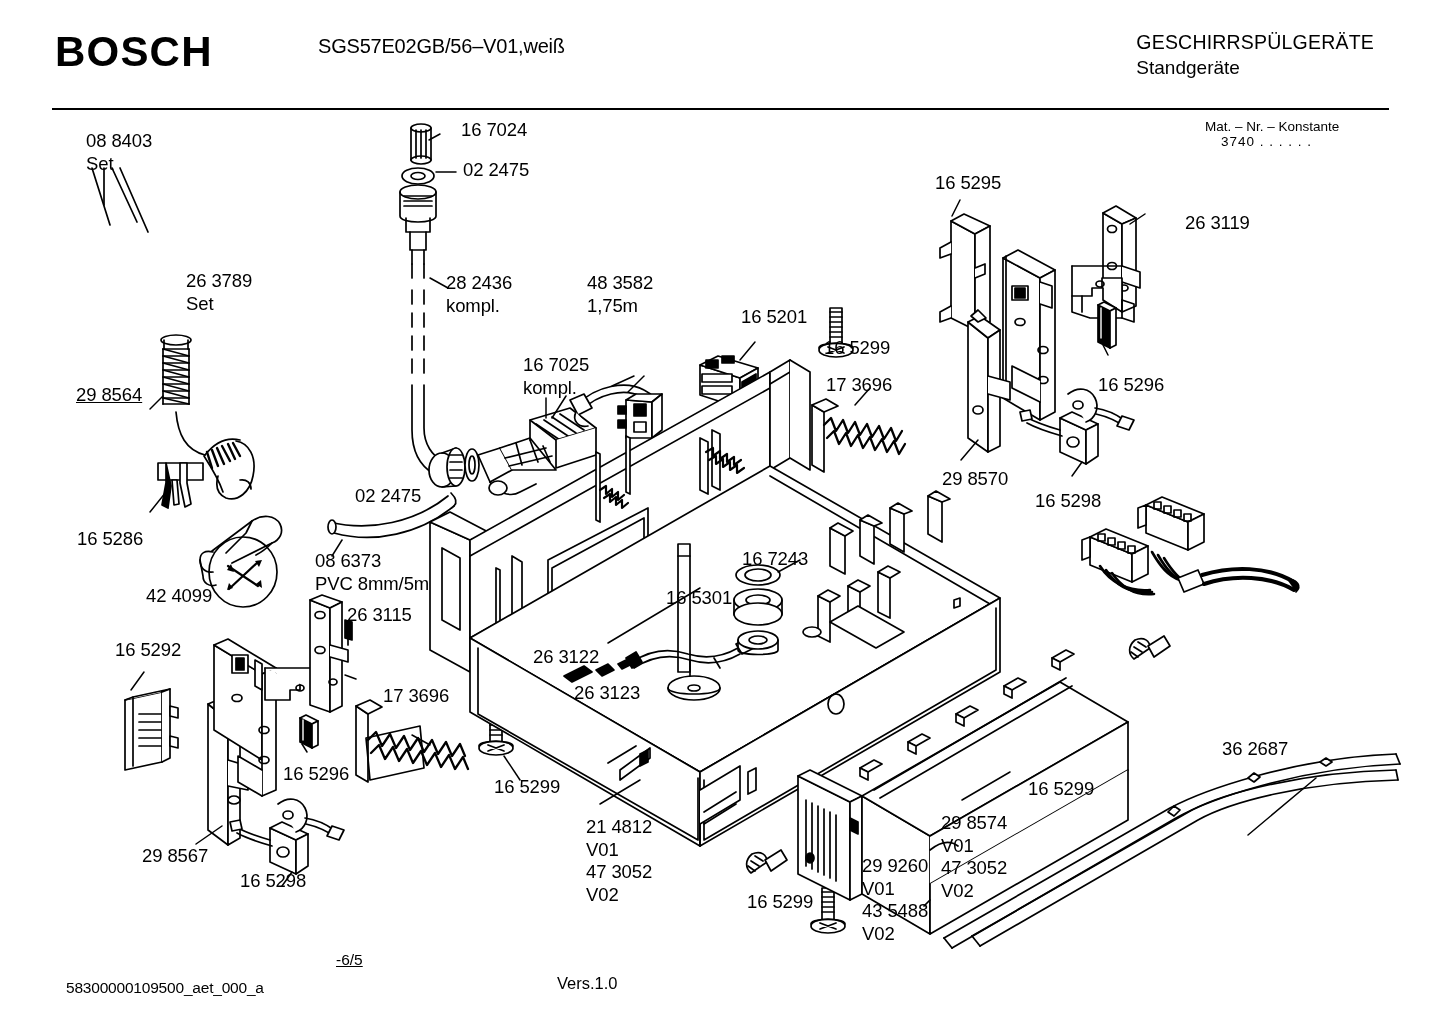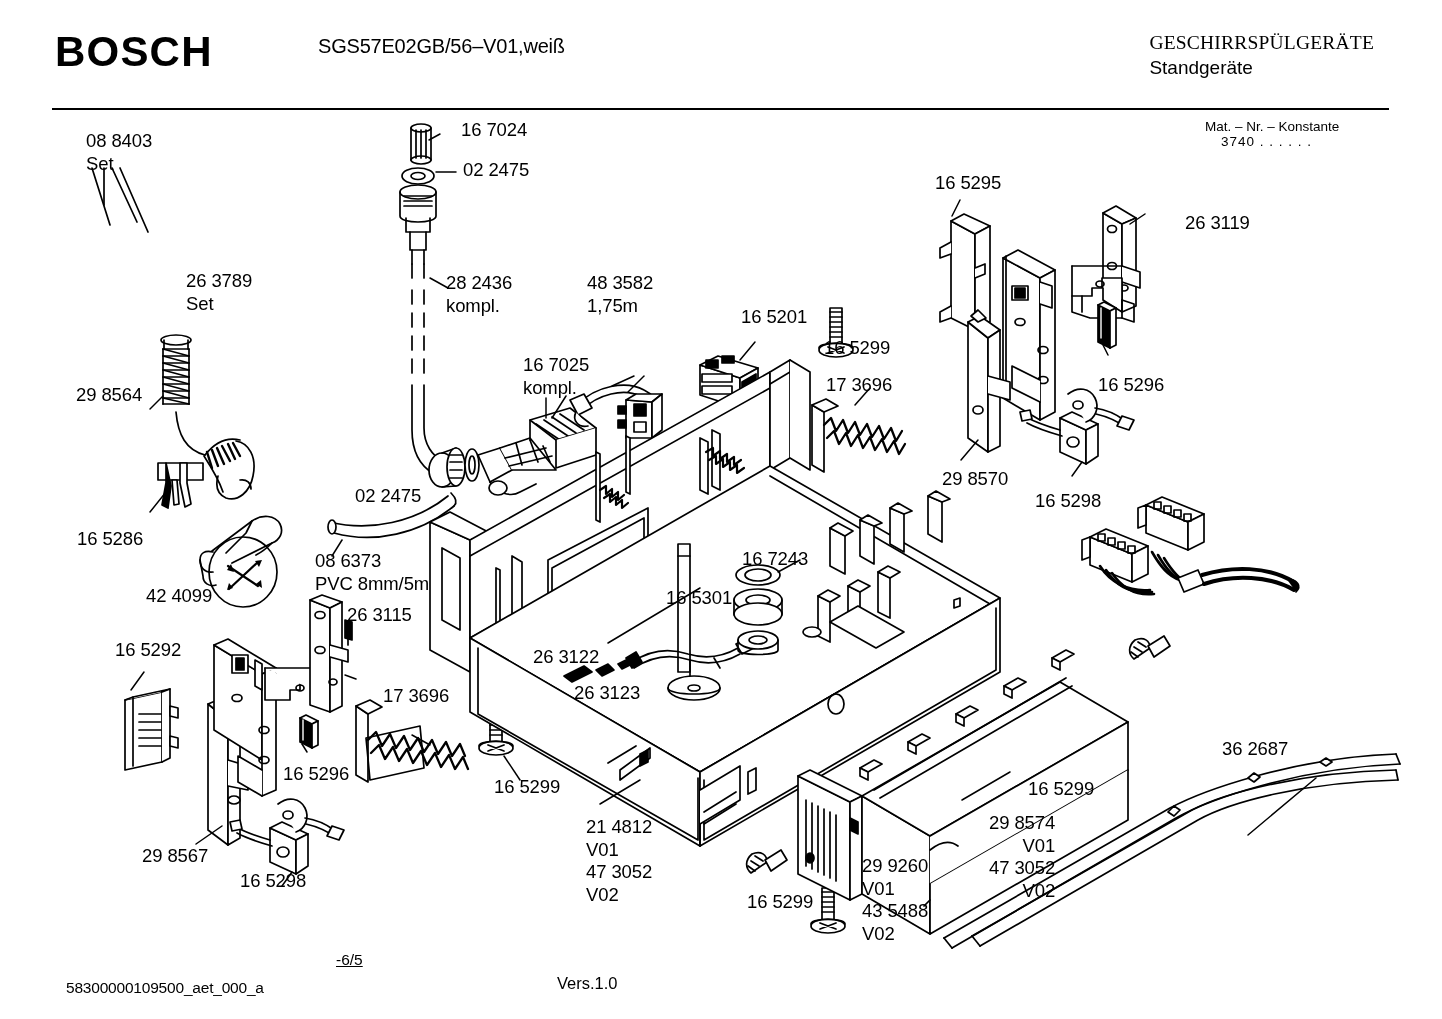--- a/index.html
+++ b/index.html
@@ -33,21 +33,21 @@
     letter-spacing: -0.2px;
     margin-left: 39px;
   }
 
   #category-block {
     position: absolute; right: 68px; top: 30px;
     text-align: left;
     font-size: 19.5px;
     line-height: 25px;
   }
-  #category-block .cat-main { letter-spacing: 0.2px; font-family: Liberation Serif, serif; }
+  #category-block .cat-main { letter-spacing: 0.2px; }
   #category-block .cat-sub  { font-size: 19px; }
 
   #header-rule {
     position: absolute; left: 52px; top: 108px;
     width: 1337px; height: 2px; background: #000;
   }
 
   #matnr-block {
     position: absolute; left: 1205px; top: 119px;
     font-size: 13.5px;
@@ -660,21 +660,21 @@
       <path d="M1316,778 L1248,835" stroke-width="1.5"></path>
     </g>
 
   </g>
 </svg>
 
 <div class="lbl" style="left:86px;  top:130px;">08 8403
 Set</div>
 <div class="lbl" style="left:186px; top:270px;">26 3789
 Set</div>
-<div class="lbl" style="left:76px;  top:384px;">29 8564</div>
+<div class="lbl" style="left:76px;  top:384px;text-decoration:underline;">29 8564</div>
 <div class="lbl" style="left:77px;  top:528px;text-align:right;">16 5286</div>
 <div class="lbl" style="left:146px; top:585px;">42 4099</div>
 
 <div class="lbl" style="left:461px; top:119px;">16 7024</div>
 <div class="lbl" style="left:463px; top:159px;">02 2475</div>
 <div class="lbl" style="left:446px; top:272px;">28 2436
 kompl.</div>
 <div class="lbl" style="left:587px; top:272px;">48 3582
 1,75m</div>
 <div class="lbl" style="left:523px; top:354px;">16 7025
@@ -707,21 +707,21 @@
 V01
 47 3052
 V02</div>
 <div class="lbl" style="left:142px; top:845px;">29 8567</div>
 <div class="lbl" style="left:240px; top:870px;">16 5298</div>
 <div class="lbl" style="left:747px; top:891px;">16 5299</div>
 <div class="lbl" style="left:862px; top:855px;">29 9260
 V01
 43 5488
 V02</div>
-<div class="lbl" style="left:989px; top:812px;text-align:right;">29 8574
+<div class="lbl" style="left:941px; top:812px;">29 8574
 V01
 47 3052
 V02</div>
 <div class="lbl" style="left:1028px;top:778px;">16 5299</div>
 <div class="lbl" style="left:1222px;top:738px;">36 2687</div>
 
 <div id="footer-file">58300000109500_aet_000_a</div>
 <div id="footer-page">-6/5</div>
 <div id="footer-vers">Vers.1.0</div>
 

